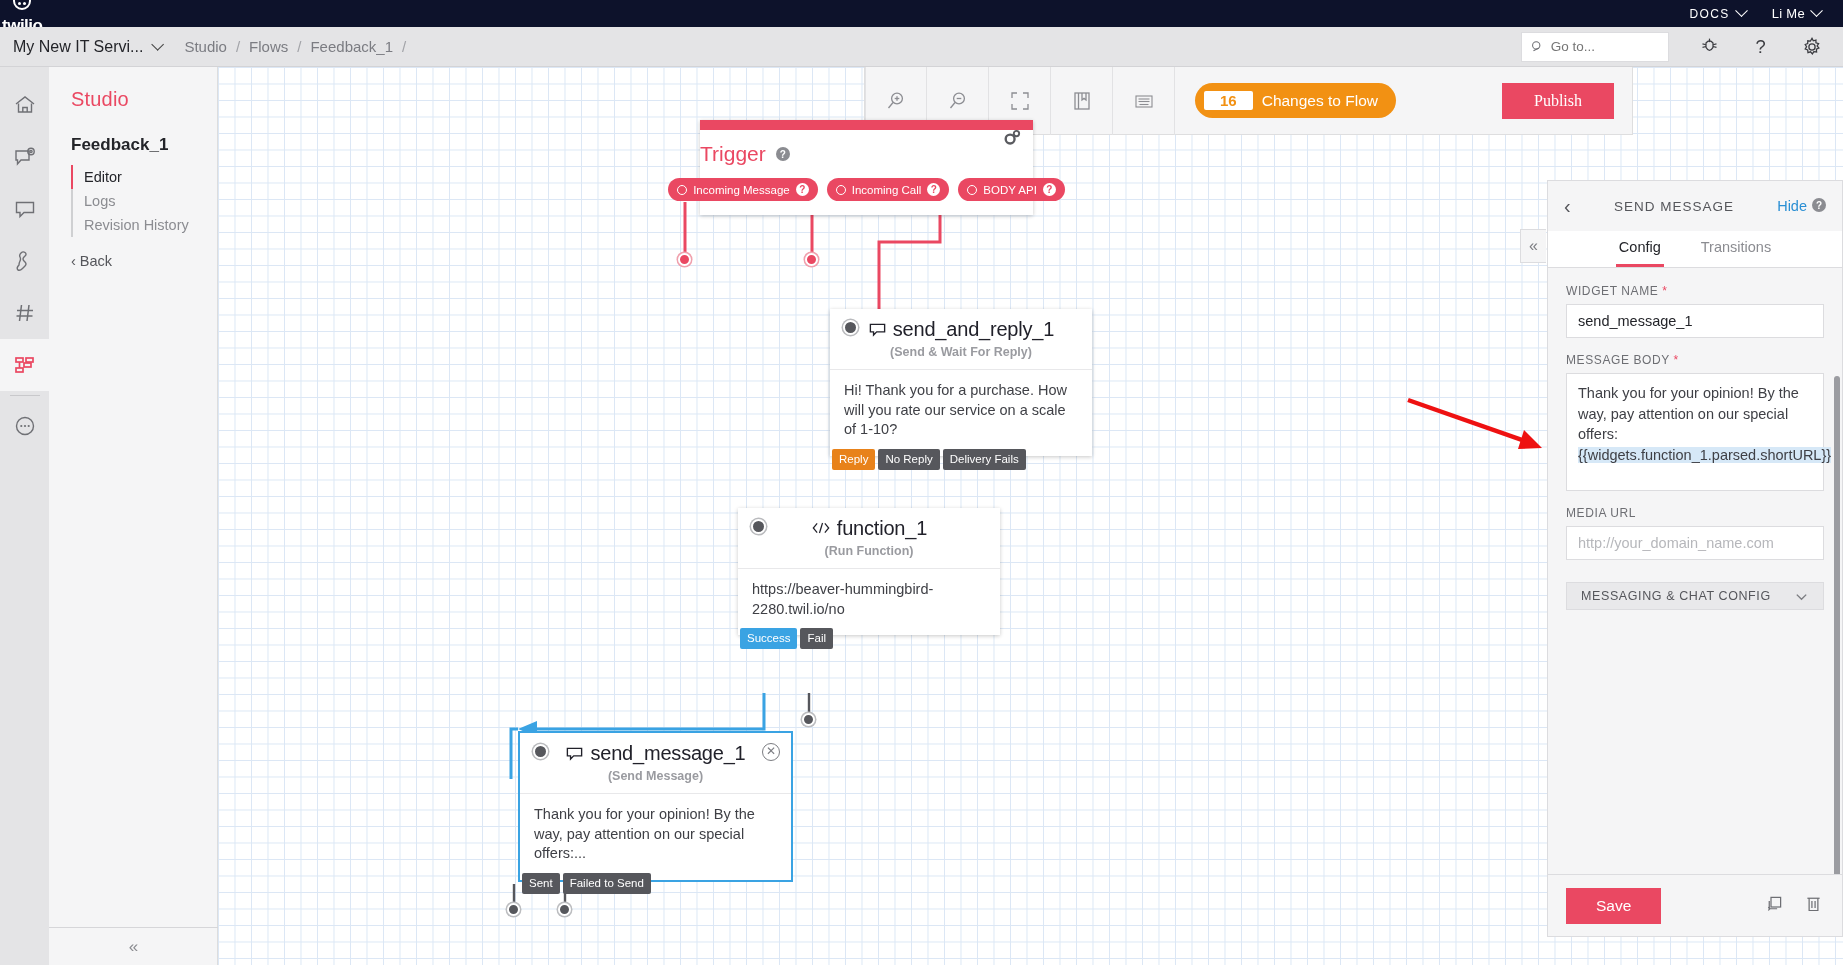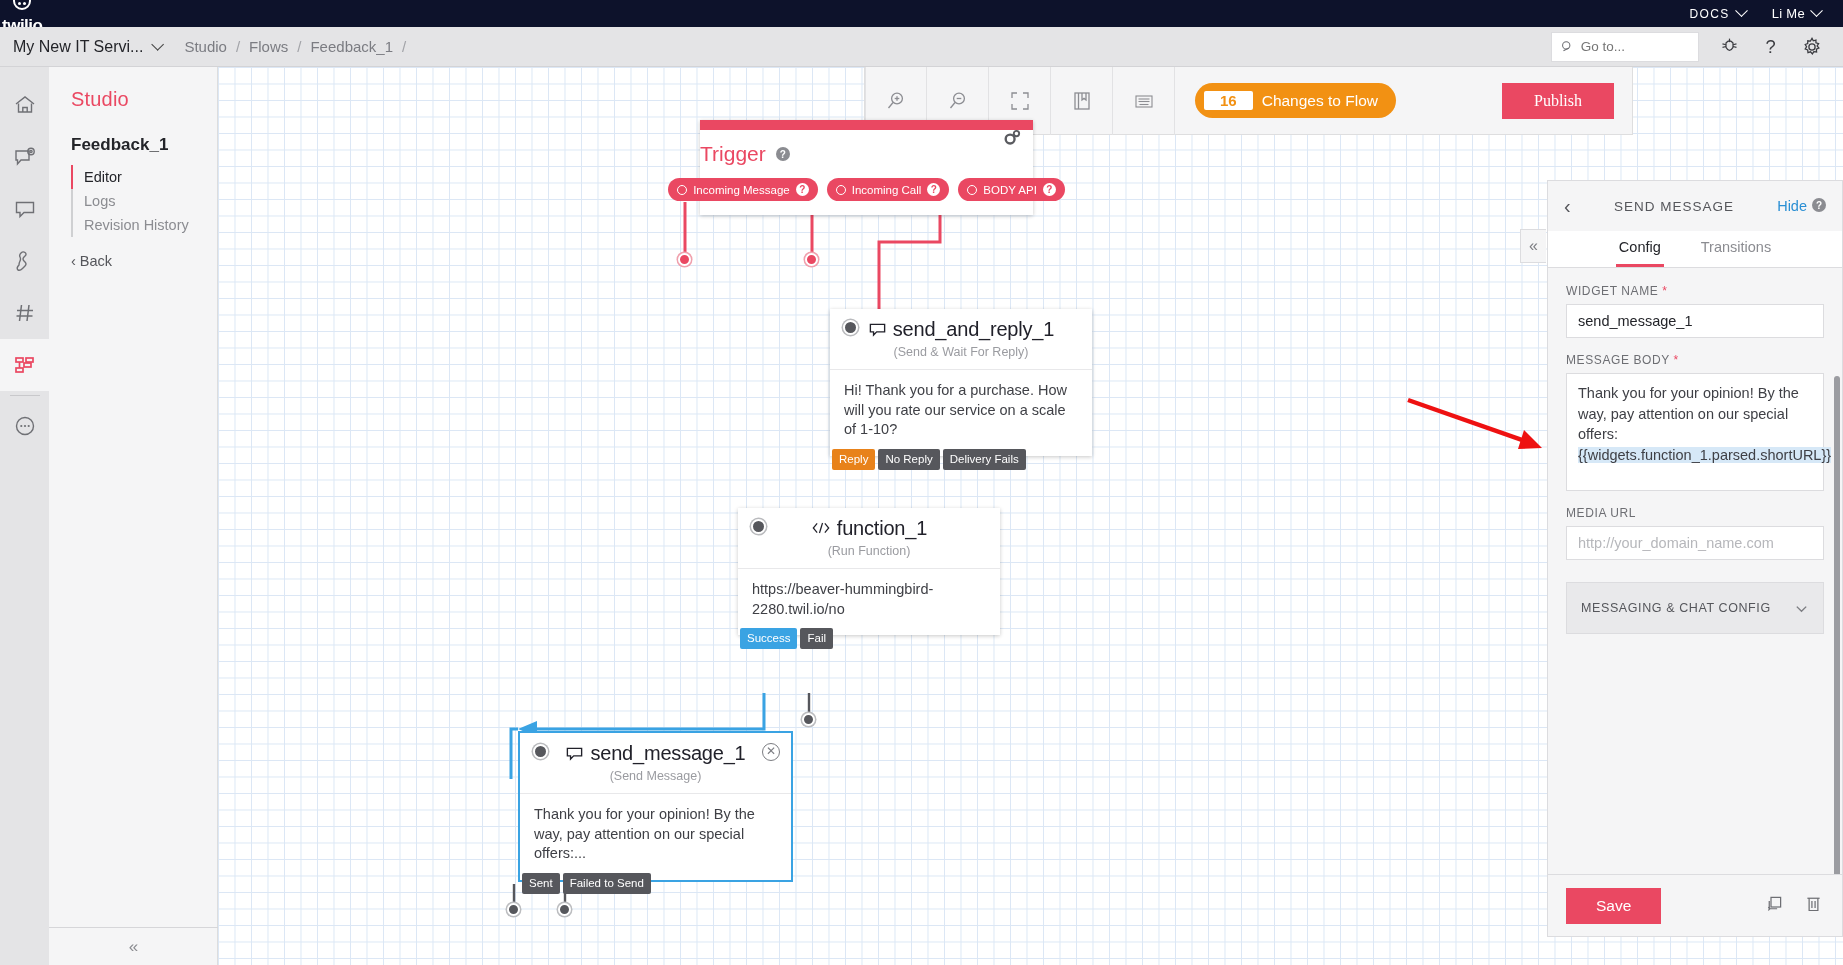--- a/index.html
+++ b/index.html
@@ -39,21 +39,21 @@
     position: absolute; left: 0; top: 27px; width: 1843px; height: 40px;
     background: #e4e4e6; display: flex; align-items: center;
     border-bottom: 1px solid #d3d3d6;
   }
   .acct { margin-left: 13px; font-size: 16px; color: #232429; display: flex; align-items: center; gap: 8px; cursor: pointer; }
   .chev-dark { width: 9px; height: 9px; border-right: 1.7px solid #444; border-bottom: 1.7px solid #444; transform: rotate(45deg) translateY(-3px); }
   .crumbs { display: flex; align-items: center; gap: 9px; margin-left: 24px; font-size: 15px; color: #7b7c82; }
   .crumbs .cs { color: #a2a3a8; }
   .crumbs a { color: #7b7c82; text-decoration: none; cursor: pointer; }
   .crumb-cur { color: #56575c; }
-  .crumbbar-right { margin-left: auto; display: flex; align-items: center; gap: 20px; margin-right: 20px; }
+  .crumbbar-right { margin-left: auto; display: flex; align-items: center; gap: 30px; margin-right: 20px; }
   .goto-box {
     width: 148px; height: 30px; background: #fff; border: 1px solid #dcdcdf;
     display: flex; align-items: center; padding: 0 9px; gap: 7px; cursor: text;
   }
   .goto-box input { border: none; outline: none; font-size: 13.5px; color: #909096; width: 100%; font-family: inherit; background: transparent; }
   .icon-btn { cursor: pointer; color: #3b3c41; display: flex; align-items: center; }
 
   
   .rail {
     position: absolute; left: 0; top: 67px; width: 49px; height: 898px;
@@ -120,21 +120,21 @@
   .changes-label { color: #fff; font-size: 15.5px; }
   .publish-btn {
     margin-left: auto; margin-right: 18px; background: #ea4862; color: #fff;
     font-size: 16px; padding: 9px 32px; cursor: pointer; border: none; font-family: Liberation Serif, serif;
   }
 
   
   .widget { position: absolute; background: #fff; box-shadow: 0 1px 4px rgba(0,0,0,.22); }
   .w-title { display: flex; align-items: center; justify-content: center; position: relative; height: 40px; }
   .w-name { font-size: 20px; color: #21212a; letter-spacing: -0.2px; }
-  .w-type { text-align: center; font-size: 12.5px; color: #9a9ba0; margin-top: -4px; padding-bottom: 10px; }
+  .w-type { text-align: center; font-size: 12.5px; color: #9a9ba0; margin-top: -4px; padding-bottom: 10px; font-weight: bold; }
   .w-body {
     border-top: 1px solid #e8e8ea; padding: 11px 14px 16px 14px;
     font-size: 14.5px; color: #3f4046; line-height: 1.35;
   }
   .w-dot {
     position: absolute; left: 13px; top: 11px; width: 15px; height: 15px; border-radius: 50%;
     background: #56575c; border: 2px solid #fff; box-shadow: 0 0 0 1.5px #b9babd;
   }
   .w-close {
     position: absolute; right: 11px; top: 10px; width: 18px; height: 18px; border-radius: 50%;
@@ -199,21 +199,21 @@
   }
   .fld-input::placeholder { color: #b6b7bb; }
   .fld-area {
     width: 100%; background: #fff; border: 1px solid #dcdcdf; min-height: 118px;
     padding: 9px 11px; font-size: 14.5px; color: #3f4046; line-height: 1.42;
     font-family: inherit; outline: none; resize: none;
   }
   .tok { background: #d6e8f7; }
   .fld-gap { height: 15px; }
   .accordion {
-    margin-top: 22px; background: #e9e9eb; border: 1px solid #dcdcdf; height: 52px;
+    margin-top: 22px; background: #e9e9eb; border: 1px solid #dcdcdf; height: 28px;
     display: flex; align-items: center; justify-content: space-between; padding: 0 14px;
     font-size: 12.5px; letter-spacing: 0.6px; color: #55565b; cursor: pointer;
   }
   .rp-foot {
     height: 62px; border-top: 1px solid #dcdcdf; display: flex; align-items: center;
     padding: 0 18px; gap: 14px; background: #f5f5f6;
   }
   .save-btn {
     background: #ea4862; color: #fff; border: none; font-size: 15.5px;
     padding: 9px 30px; cursor: pointer; font-family: inherit;

